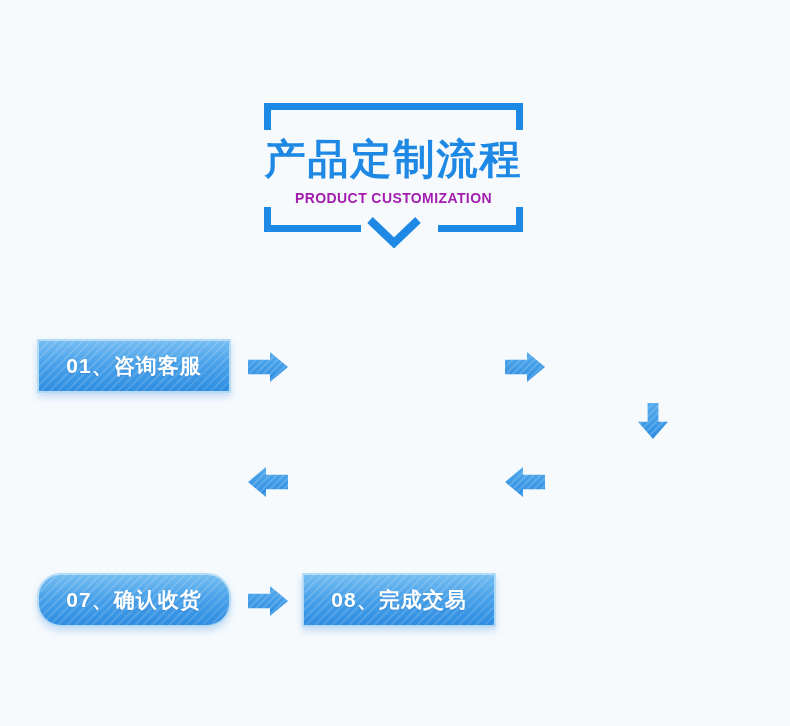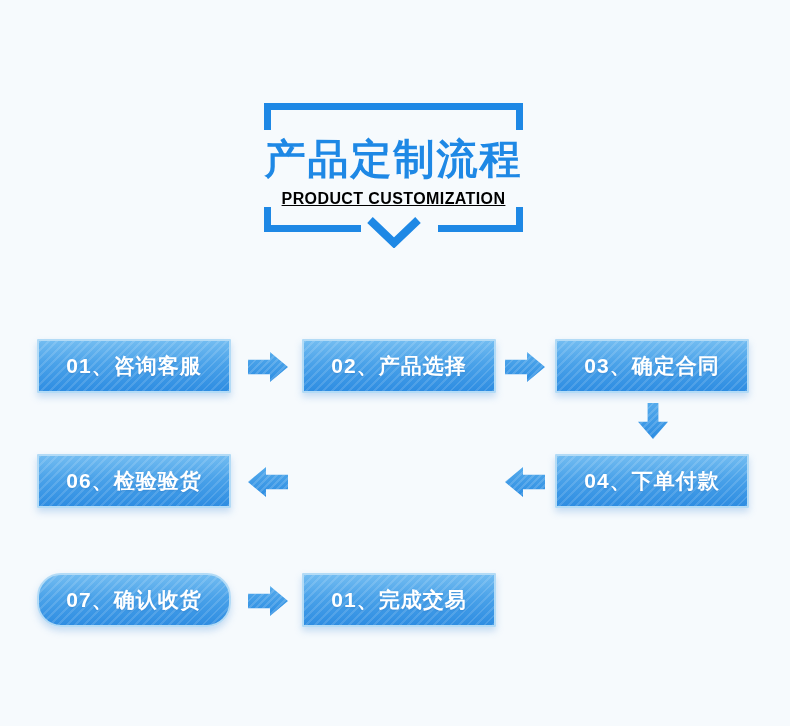--- a/index.html
+++ b/index.html
@@ -26,22 +26,22 @@
     border-bottom:7px solid #1e88e5; border-right:7px solid #1e88e5;
   }
   .frame-chevron { position:absolute; left:50%; bottom:-16px; transform:translateX(-50%); }
   .title-zh {
     position:absolute; left:0; top:36px; width:100%;
     text-align:center; color:#1e88e5; font-size:41px; font-weight:bold;
     letter-spacing:2px; line-height:1; white-space:nowrap;
   }
   .title-en {
     position:absolute; left:0; top:88px; width:100%;
-    text-align:center; color:#000000; font-size:16px; font-weight:bold;
-    letter-spacing:0.4px; line-height:1; white-space:nowrap;text-decoration:underline;
+    text-align:center; color:#a21caf; font-size:14px; font-weight:bold;
+    letter-spacing:0.4px; line-height:1; white-space:nowrap;
   }
 
   
   .step-box {
     position:absolute; width:194px; height:54px;
     display:flex; align-items:center; justify-content:center;
     color:#ffffff; font-size:21px; font-weight:bold; letter-spacing:1px;
     border:2px solid #b3dbf6; border-radius:1px;
     background:
       repeating-linear-gradient(135deg, rgba(255,255,255,0.13) 0 2px, rgba(255,255,255,0) 2px 6px),
@@ -76,28 +76,24 @@
     <div class="title-en">PRODUCT CUSTOMIZATION</div>
     <div class="frame-bottom-left"></div>
     <div class="frame-bottom-right"></div>
     <svg class="frame-chevron" width="58" height="32" viewBox="0 0 58 32">
       <polyline points="5,4 29,27 53,4" fill="none" stroke="#1e88e5" stroke-width="8"></polyline>
     </svg>
   </div>
 
   <div class="step-box" style="left:37px;  top:339px;">01、咨询客服</div>
   <div class="arrow arrow-right" style="left:248px; top:352px;"></div>
-  <div class="step-box" style="left:302px; top:339px;">02、产品选择</div>
   <div class="arrow arrow-right" style="left:505px; top:352px;"></div>
-  <div class="step-box" style="left:555px; top:339px;">03、确定合同</div>
 
   <div class="arrow arrow-down" style="left:638px; top:403px;"></div>
 
-  <div class="step-box" style="left:37px;  top:454px;">06、检验验货</div>
   <div class="arrow arrow-left" style="left:248px; top:467px;"></div>
   <div class="arrow arrow-left" style="left:505px; top:467px;"></div>
-  <div class="step-box" style="left:555px; top:454px;">04、下单付款</div>
 
   <div class="step-box" style="left:37px;  top:573px;border-radius:24px;">07、确认收货</div>
   <div class="arrow arrow-right" style="left:248px; top:586px;"></div>
-  <div class="step-box" style="left:302px; top:573px;">01、完成交易</div>
+  <div class="step-box" style="left:302px; top:573px;">08、完成交易</div>
 
 </div>
 
 </body></html>

